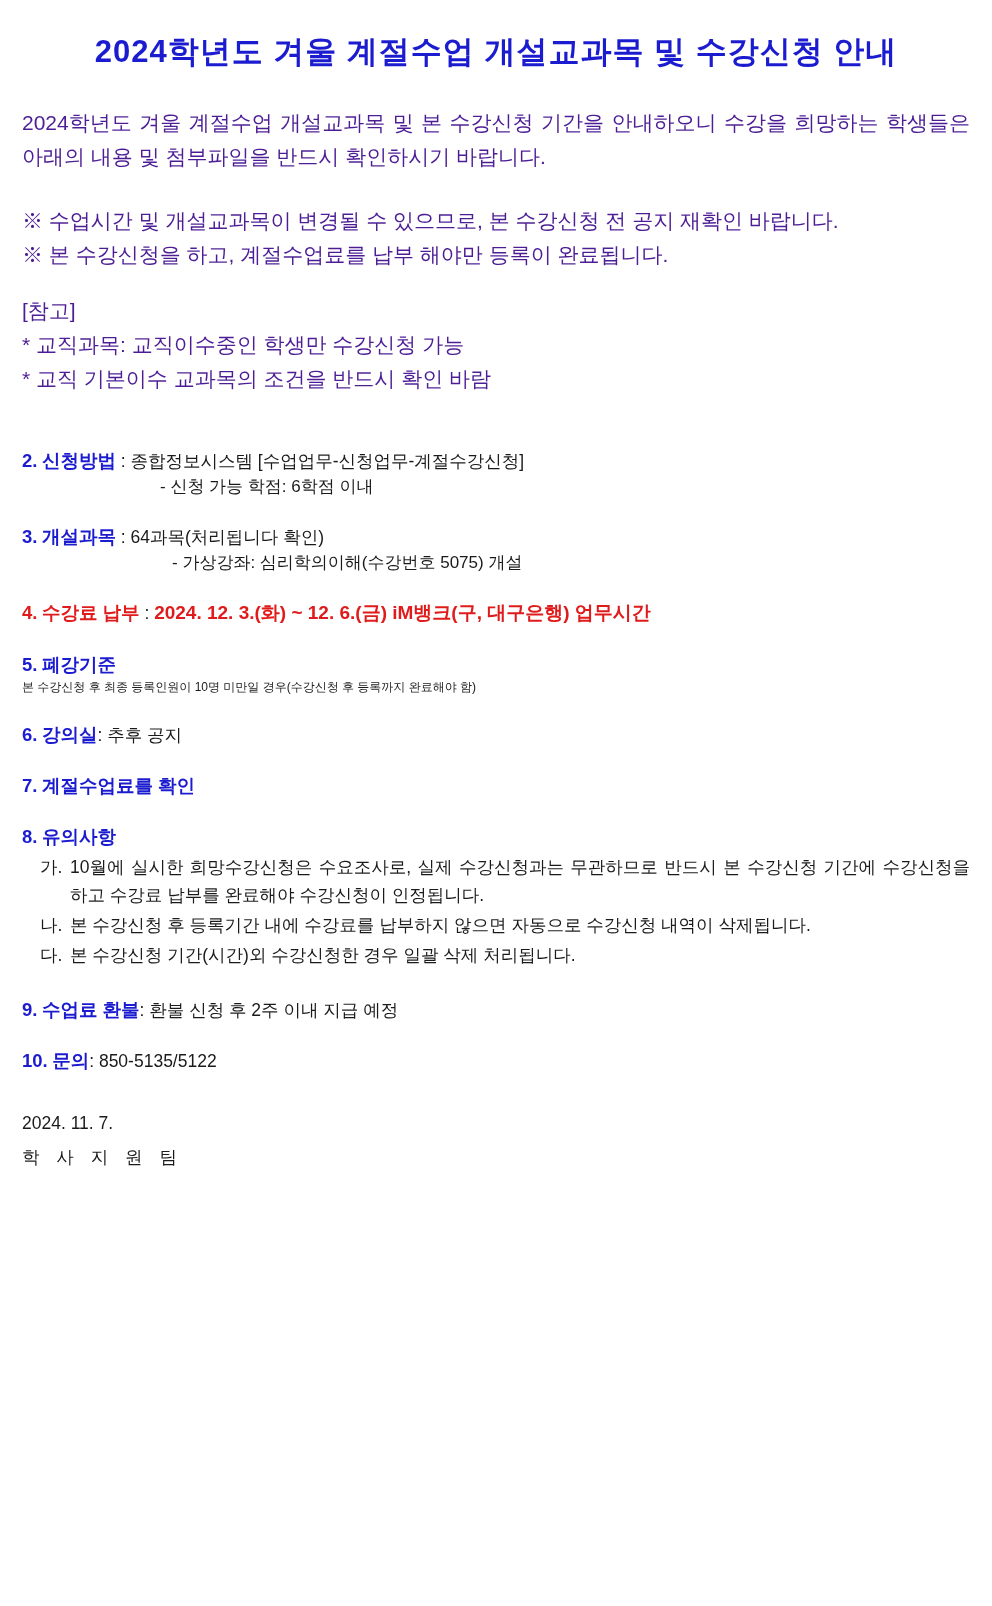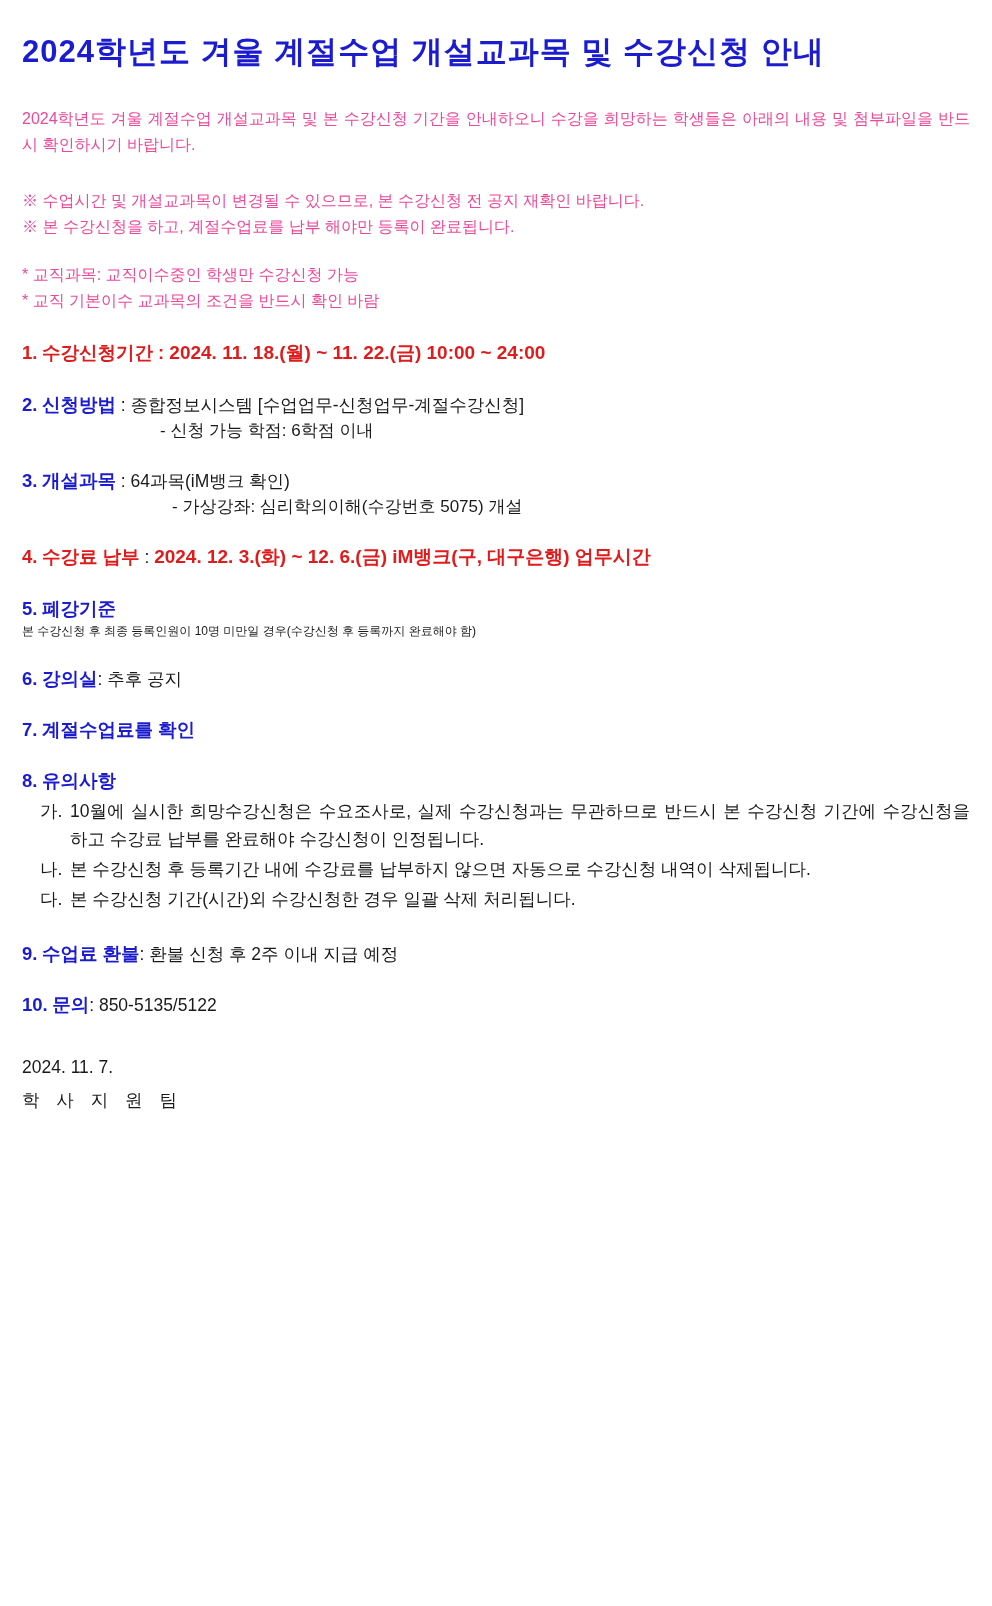--- a/index.html
+++ b/index.html
@@ -14,32 +14,32 @@
     color: #1a1a1a;
   }
   .page {
     width: 992px;
     min-height: 1606px;
     box-sizing: border-box;
     padding: 18px 22px 10px 22px;
     position: relative;
   }
   .doc-title {
-    text-align: left;
+    text-align: center;
     color: #1b1bcf;
     font-size: 31px;
     font-weight: bold;
     letter-spacing: 1px;
     margin: 14px 0 34px 0;
     line-height: 1.3;
   }
   p, div.line {
-    font-size: 16px;
+    font-size: 21px;
     line-height: 1.62;
-    color: #ec4899;
+    color: #4c1d95;
     margin: 0;
   }
   .intro {
     margin: 0 0 8px 0;
     text-align: justify;
   }
   .spacer-md { height: 22px; }
   .spacer-lg { height: 26px; }
   .note-line { margin: 0; }
   .ref-head { margin: 0; }
@@ -113,43 +113,40 @@
 
   <p class="intro">2024학년도 겨울 계절수업 개설교과목 및 본 수강신청 기간을 안내하오니 수강을 희망하는 학생들은 아래의 내용 및 첨부파일을 반드시 확인하시기 바랍니다.</p>
 
   <div class="spacer-md"></div>
 
   <div class="line note-line">※ 수업시간 및 개설교과목이 변경될 수 있으므로, 본 수강신청 전 공지 재확인 바랍니다.</div>
   <div class="line note-line">※ 본 수강신청을 하고, 계절수업료를 납부 해야만 등록이 완료됩니다.</div>
 
   <div class="spacer-md"></div>
 
+  <div class="line ref-head">[참고]</div>
   <div class="line ref-line">* 교직과목: 교직이수중인 학생만 수강신청 가능</div>
   <div class="line ref-line">* 교직 기본이수 교과목의 조건을 반드시 확인 바람</div>
 
   <div class="spacer-lg"></div>
 
-  <div class="item">
-    <span class="item-head red">1.</span>
-    <span class="item-head red">수강신청기간</span><span class="item-head red"> : </span><span class="big-red">2024. 11. 18.(월) ~ 11. 22.(금) 10:00 ~ 24:00</span>
-  </div>
 
   <div class="spacer-lg"></div>
 
   <div class="item">
     <span class="item-head blue">2.</span>
     <span class="item-head blue">신청방법</span><span class="item-body"> : </span><span class="item-body">종합정보시스템 [수업업무-신청업무-계절수강신청]</span>
     <div class="sub-line">- 신청 가능 학점: 6학점 이내</div>
   </div>
 
   <div class="spacer-lg"></div>
 
   <div class="item">
     <span class="item-head blue">3.</span>
-    <span class="item-head blue">개설과목</span><span class="item-body"> : </span><span class="item-body">64과목(iM뱅크 확인)</span>
+    <span class="item-head blue">개설과목</span><span class="item-body"> : </span><span class="item-body">64과목(처리됩니다 확인)</span>
     <div class="sub-line narrow">- 가상강좌: 심리학의이해(수강번호 5075) 개설</div>
   </div>
 
   <div class="spacer-lg"></div>
 
   <div class="item">
     <span class="item-head red">4.</span>
     <span class="item-head red">수강료 납부</span><span class="item-body"> : </span><span class="big-red">2024. 12. 3.(화) ~ 12. 6.(금) iM뱅크(구, 대구은행) 업무시간</span>
   </div>
 

